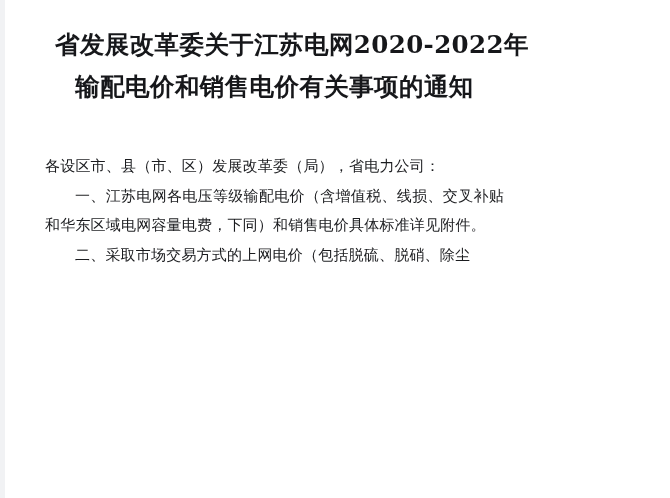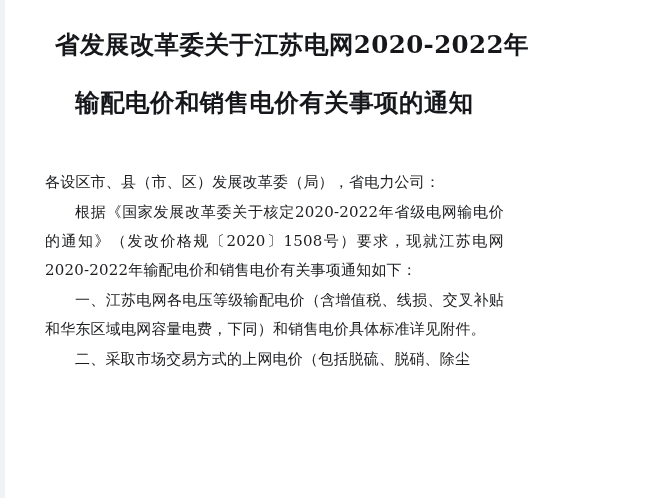--- a/index.html
+++ b/index.html
@@ -47,21 +47,20 @@
     line-height: 1.72;
     color: #16171a;
     font-family: "DejaVu Serif", "Liberation Serif", serif;
   }
   .title-line {
     display: block;
     white-space: nowrap;
   }
   .title-line.l2 {
     text-align: center;
-    margin-top: 16px;
   }
   .body-block {
     margin-top: 44px;
   }
   p.para {
     margin: 0 0 1px 0;
     font-size: 15px;
     line-height: 1.93;
     color: #1b1c1f;
     text-align: justify;
@@ -80,19 +79,18 @@
   <div class="left-rule"></div>
   <div class="content">
 
     <h1 class="doc-title">
       <span class="title-line l1">省发展改革委关于江苏电网2020-2022年</span>
       <span class="title-line l2">输配电价和销售电价有关事项的通知</span>
     </h1>
 
     <div class="body-block">
       <p class="para">各设区市、县（市、区）发展改革委（局），省电力公司：</p>
-      <p class="para indent">根据《国家发展改革委关于核定2020-2022年省级电网输电价的通知》（发改价格规〔2020〕1508号）要求，现就江苏电网2020-2022年输配电价和销售电价有关事项通知如下：</p>
       <p class="para indent">一、江苏电网各电压等级输配电价（含增值税、线损、交叉补贴和华东区域电网容量电费，下同）和销售电价具体标准详见附件。</p>
       <p class="para indent">二、采取市场交易方式的上网电价（包括脱硫、脱硝、除尘</p>
     </div>
 
   </div>
 </div>
 
 </body></html>

